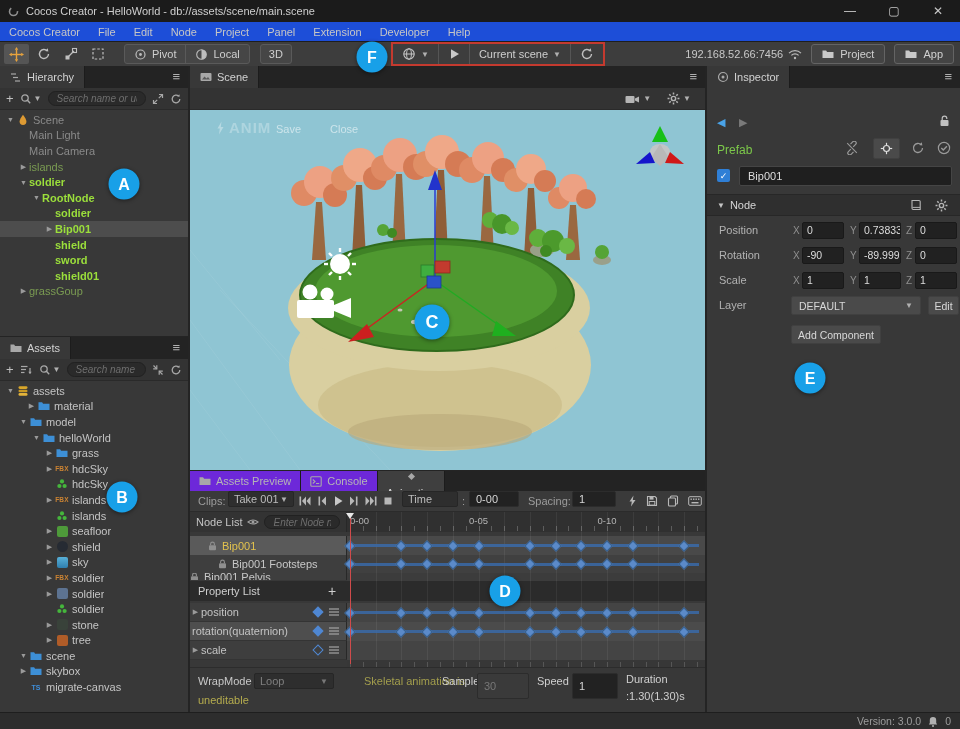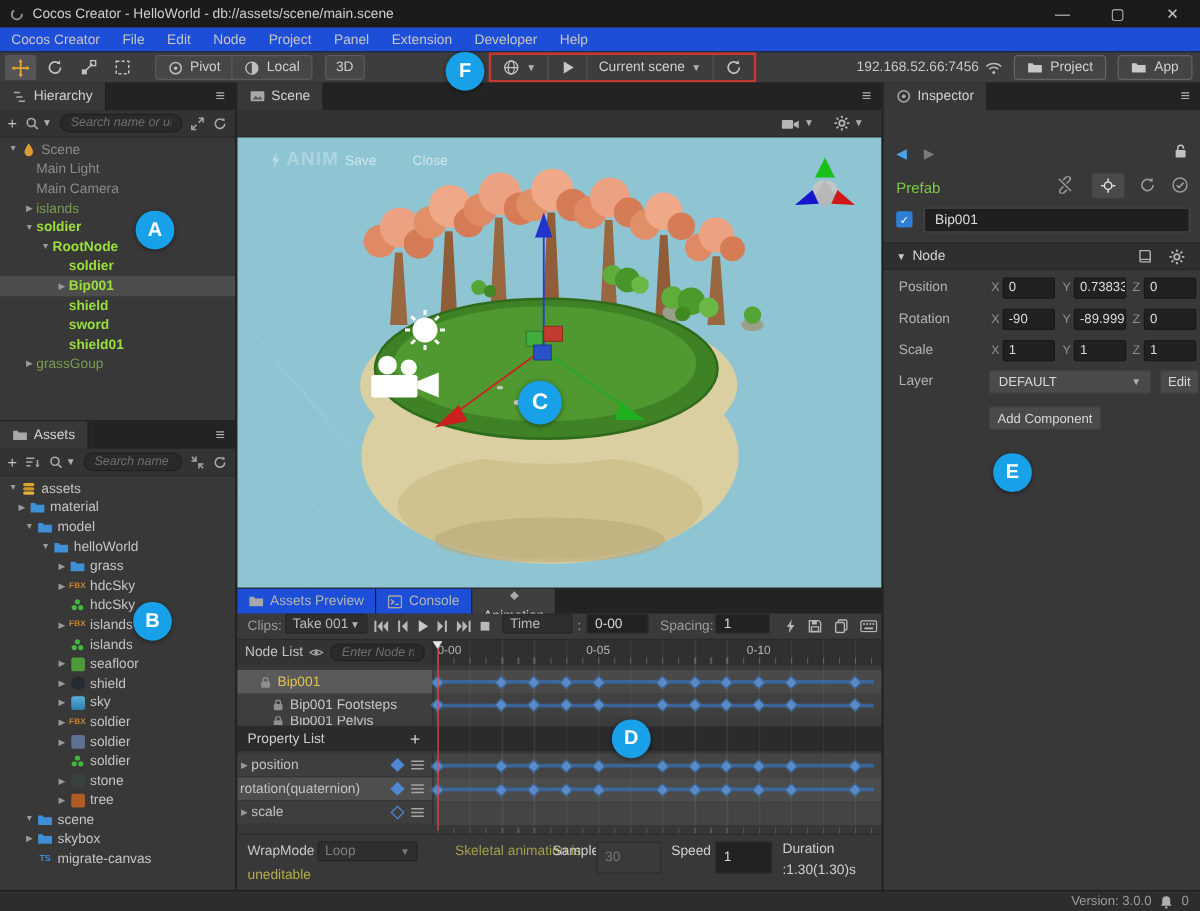--- a/index.html
+++ b/index.html
@@ -56,21 +56,21 @@
   .fbx-badge{font-size:6.5px;font-weight:bold;color:#cc8433;letter-spacing:.2px;}
   .ts-badge{font-size:7px;font-weight:bold;color:#3f8fdc;}
   
   #scene .subbar{height:22px;background:#333;border-bottom:1px solid #2a2a2a;display:flex;align-items:center;justify-content:flex-end;gap:16px;padding-right:14px;flex:none;}
   #scene .viewport{position:relative;flex:1;background:#8fc5d3;overflow:hidden;}
   .vp-overlay{position:absolute;display:flex;align-items:center;gap:4px;color:rgba(255,255,255,.28);font-weight:bold;font-size:15px;letter-spacing:1px;}
   .vp-btn{position:absolute;color:rgba(255,255,255,.55);font-size:11px;font-weight:normal;}
   
   #bottom{position:absolute;left:190px;top:471px;width:515px;height:241px;background:#383838;}
   .bt-tabs{position:absolute;left:0;top:0;width:515px;height:20px;background:#232323;display:flex;}
-  .bt-tab{display:flex;align-items:center;gap:5px;padding:0 9px;color:#b5b5b5;background:#1d4ed8;border-right:1px solid #1c1c1c;}
+  .bt-tab{display:flex;align-items:center;gap:5px;padding:0 9px;color:#b5b5b5;background:#6d28d9;border-right:1px solid #1c1c1c;}
   .bt-tab.active{background:#3f3f3f;color:#ddd;flex-direction:column;}
   .clips-row{position:absolute;left:0;top:20px;width:515px;height:21px;background:#3a3a3a;border-bottom:1px solid #2b2b2b;}
   .cr{position:absolute;top:0;height:20px;display:flex;align-items:center;}
   .dd{background:#2e2e2e;border:1px solid #262626;border-radius:2px;height:16px;display:flex;align-items:center;justify-content:space-between;padding:0 5px;color:#bcbcbc;}
   .num-box{background:#222;border:1px solid #2c2c2c;border-radius:2px;height:16px;color:#d5d5d5;padding:0 6px;font-size:11px;font-family:inherit;outline:none;}
   .nl-header{position:absolute;left:0;top:41px;width:157px;height:20px;background:#333;border-right:1px solid #282828;display:flex;align-items:center;padding:0 6px;gap:5px;}
   .nl-row{position:absolute;left:0;width:157px;display:flex;align-items:center;gap:5px;background:#3e3e3e;color:#c8c8c8;overflow:hidden;border-right:1px solid #282828;}
   .prop-header{position:absolute;left:0;top:110px;width:515px;height:20px;background:#2b2b2b;display:flex;align-items:center;color:#cfcfcf;}
   .prop-row{position:absolute;left:0;width:157px;height:19px;display:flex;align-items:center;background:#3e3e3e;color:#c3c3c3;border-right:1px solid #282828;border-bottom:1px solid #343434;}
   .pd{width:8px;height:8px;transform:rotate(45deg);background:#4f87d2;flex:none;}
@@ -415,21 +415,21 @@
         <span class="tr-arrow">▼</span>
         <span class="tr-icon icon">
           <svg width="12" height="12">
             <rect x="1.5" y="1.3" width="9" height="2.6" rx="1.3" fill="#d8a62a"></rect>
             <rect x="1.5" y="4.7" width="9" height="2.6" rx="1.3" fill="#c99923"></rect>
             <rect x="1.5" y="8.1" width="9" height="2.6" rx="1.3" fill="#e3b33a"></rect>
           </svg>
         </span>
         <span class="tr-label">assets</span>
       </div>
-      <div class="tree-row" style="padding-left:12px">
+      <div class="tree-row" style="padding-left:26px">
         <span class="tr-arrow">▶</span>
         <span class="tr-icon icon">
           <svg width="12" height="10">
             <path d="M0.5 1.3 h3.6 l1 1.4 H11.5 v6.3 H0.5 Z" fill="#3d8fd6"></path>
           </svg>
         </span>
         <span class="tr-label">material</span>
       </div>
       <div class="tree-row" style="padding-left:18px">
         <span class="tr-arrow">▼</span>
@@ -902,21 +902,21 @@
       </div>
       <div class="nl-row" style="top:84px;height:18px;padding-left:28px;">
         <span class="icon">
           <svg width="9" height="10">
             <rect x="1" y="4.2" width="7" height="5" rx="1" fill="#8f8f8f"></rect>
             <path d="M2.6 4.2 V3 a1.9 1.9 0 0 1 3.8 0 v1.2" fill="none" stroke="#8f8f8f" stroke-width="1.1"></path>
           </svg>
         </span>
         <span>Bip001 Footsteps</span>
       </div>
-      <div class="nl-row" style="top:102px;height:7px;padding-left:28px;">
+      <div class="nl-row" style="top:102px;height:7px;">
         <span class="icon">
           <svg width="9" height="10">
             <rect x="1" y="4.2" width="7" height="5" rx="1" fill="#8f8f8f"></rect>
             <path d="M2.6 4.2 V3 a1.9 1.9 0 0 1 3.8 0 v1.2" fill="none" stroke="#8f8f8f" stroke-width="1.1"></path>
           </svg>
         </span>
         <span>Bip001 Pelvis</span>
       </div>
     </div>
 

